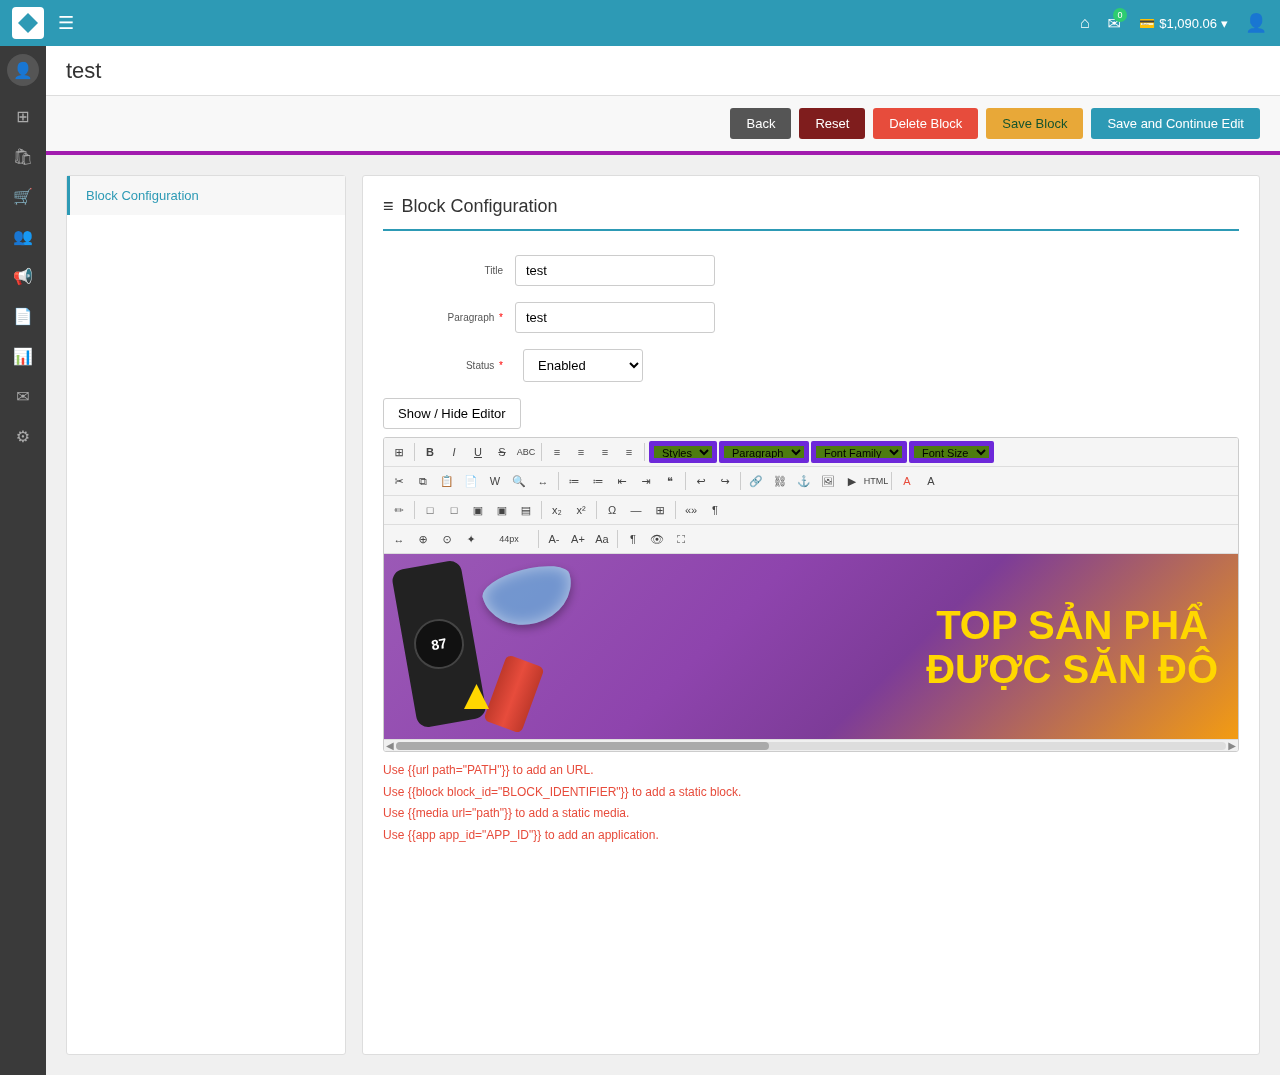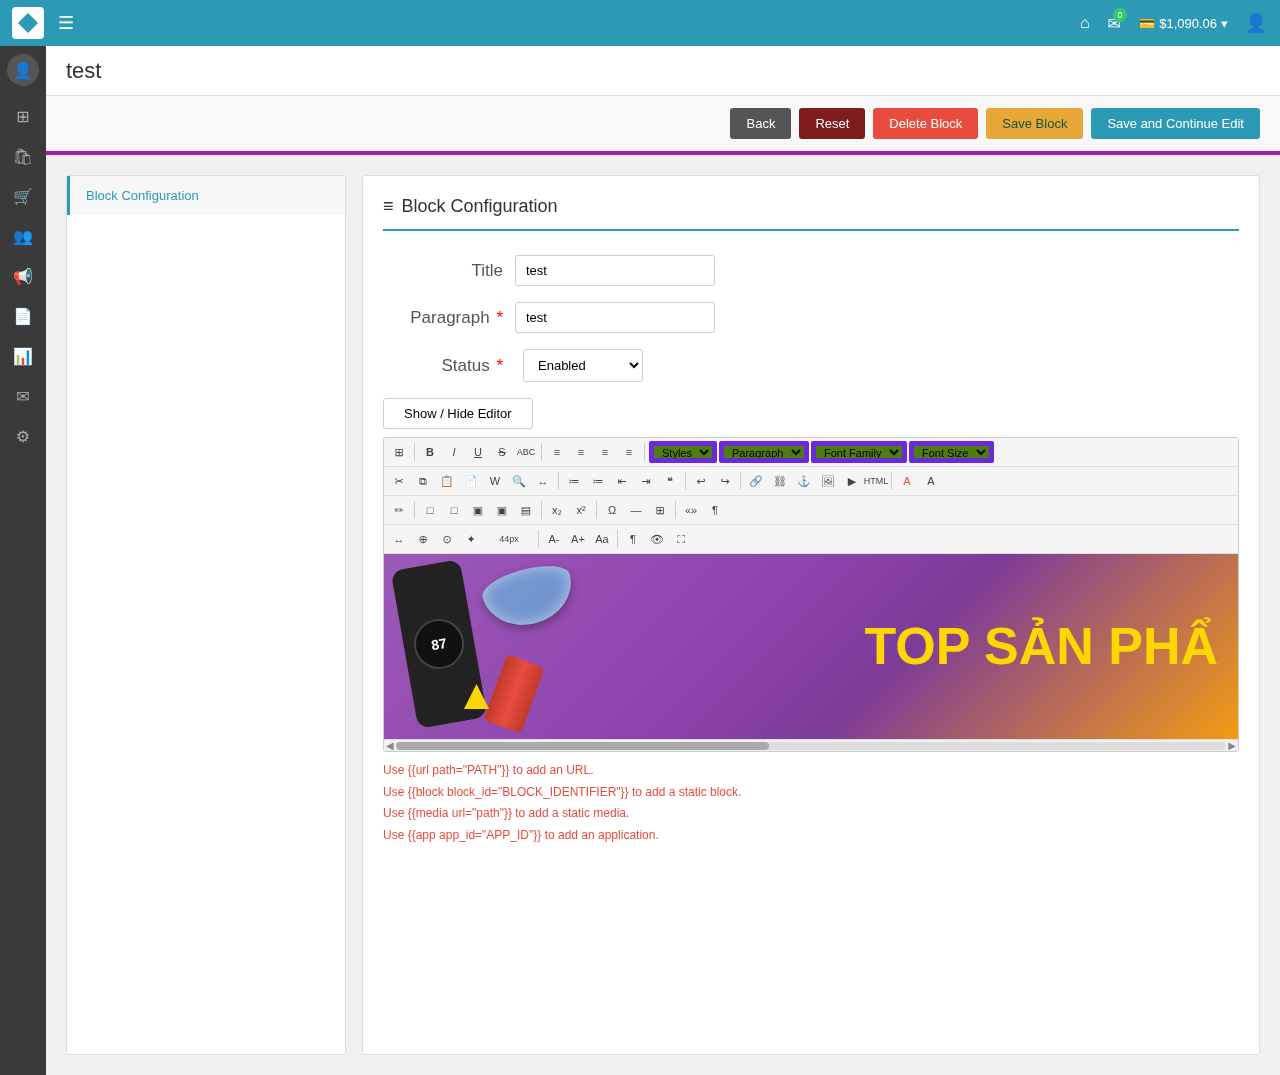--- a/index.html
+++ b/index.html
@@ -130,21 +130,21 @@
     }
     .form-row {
       display: flex;
       align-items: center;
       margin-bottom: 16px;
       gap: 12px;
     }
     .form-label {
       width: 120px;
       text-align: right;
-      font-size: 17px;
+      font-size: 10px;
       color: #555;
       font-weight: 500;
       flex-shrink: 0;
     }
     .required-star { color: red; margin-left: 2px; }
     .form-input {
       width: 200px;
       padding: 7px 10px;
       border: 1px solid #ccc;
       border-radius: 3px;
@@ -157,21 +157,21 @@
       border-radius: 3px;
       font-size: 13px;
       background: white;
       margin-left: 8px;
     }
 
     
     .show-hide-btn {
       background: white;
       border: 1px solid #ccc;
-      padding: 7px 20px;
+      padding: 7px 14px;
       font-size: 13px;
       cursor: pointer;
       border-radius: 3px;
       margin-bottom: 8px;
     }
 
     
     .editor-wrapper {
       border: 1px solid #ccc;
       border-radius: 3px;
@@ -214,21 +214,21 @@
       width: 100%;
       height: 185px;
       background: linear-gradient(135deg, #9b59b6 0%, #8e44ad 40%, #7d3c98 60%, #f39c12 100%);
       display: flex;
       align-items: center;
       justify-content: flex-end;
       overflow: hidden;
       position: relative;
     }
     .editor-image-text {
-      font-size: 52px;
+      font-size: 40px;
       font-weight: 900;
       color: #FFD700;
       padding: 20px;
       text-align: center;
       line-height: 1.1;
       font-family: Arial Black, sans-serif;
     }
     .editor-scrollbar {
       height: 12px;
       background: #f0f0f0;
@@ -540,20 +540,21 @@
               </div>
 
               <div class="sunglasses-icon"></div>
 
               <div class="red-can"></div>
 
               <div class="yellow-blob"></div>
 
               <div class="editor-image-text">
                 <div>TOP SẢN PHẨ</div>
+                <div>ĐƯỢC SĂN ĐÔ</div>
               </div>
             </div>
           </div>
 
           <div class="editor-scrollbar">
             <span style="font-size:10px; color:#888; margin-right:2px;">◀</span>
             <div class="scrollbar-track">
               <div class="scrollbar-thumb"></div>
             </div>
             <span style="font-size:10px; color:#888; margin-left:2px;">▶</span>

